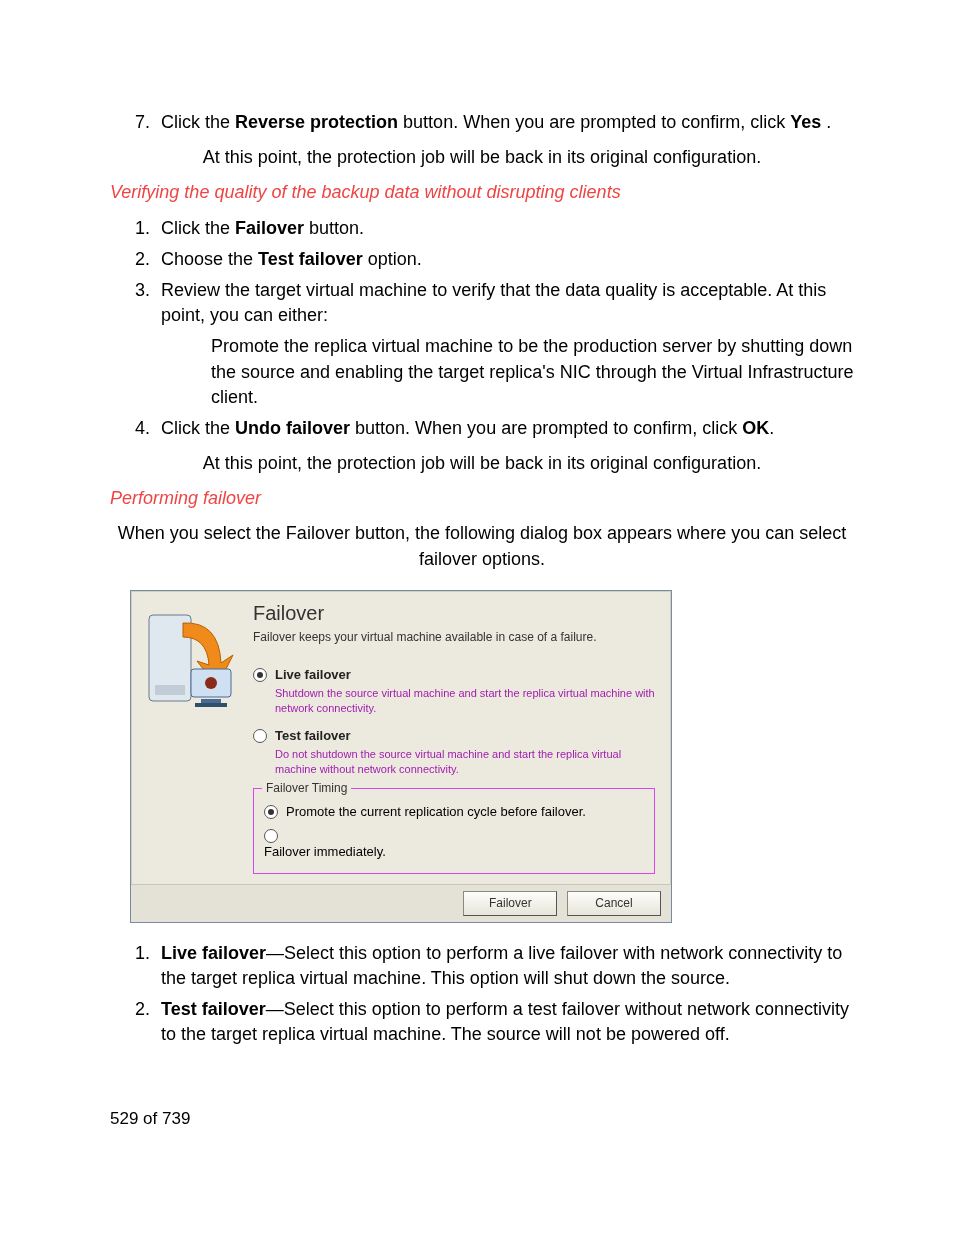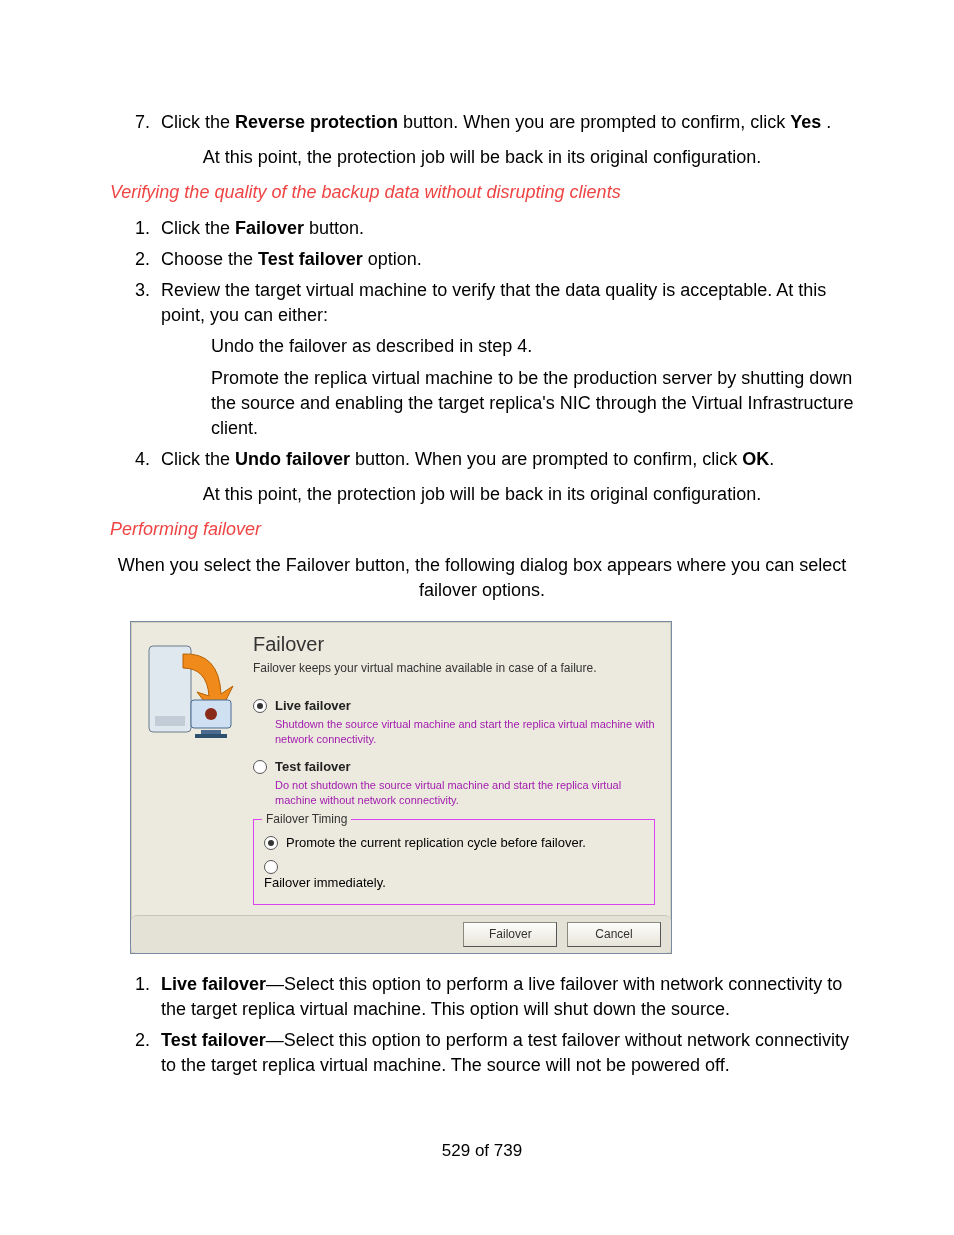--- a/index.html
+++ b/index.html
@@ -31,21 +31,21 @@
     text-align: center;
   }
   h3 {
     color: #ef4444;
     font-style: italic;
     font-weight: normal;
     font-size: 18px;
     margin: 10px 0;
   }
   .page-num {
-    text-align: center;
+    text-align: left;
     margin-top: 60px;
     font-size: 17px;
   }
   b { font-weight: bold; }
   
   .dialog {
     width: 540px;
     border: 1px solid #7a8aa0;
     background: #eceade;
     margin: 18px 0 18px 20px;
@@ -110,21 +110,20 @@
     background: #eceade;
     padding: 0 4px;
     font-size: 12px;
     color: #333;
   }
   .dlg-buttons {
     background: #e4e2d6;
     border-top: 1px solid #c8c6b8;
     padding: 6px 10px;
     text-align: right;
-    border-radius: 6px;
   }
   .dlg-btn {
     display: inline-block;
     min-width: 72px;
     text-align: center;
     font-size: 12px;
     padding: 3px 10px;
     background: linear-gradient(#fdfdfb, #e7e5d9);
     border: 1px solid #8a8a7a;
     border-right-color:#555; border-bottom-color:#555;
@@ -148,21 +147,20 @@
 <ol>
   <li>
     <span>Click the </span><b>Failover</b><span> button.</span>
   </li>
   <li>
     <span>Choose the </span><b>Test failover</b><span> option.</span>
   </li>
   <li>
     <span>Review the target virtual machine to verify that the data quality is acceptable. At this point, you can either:</span>
     <div class="sub-items">
-      <p>Undo the failover as described in step 4.</p>
       <p>Promote the replica virtual machine to be the production server by shutting down the source and enabling the target replica's NIC through the Virtual Infrastructure client.</p>
     </div>
   </li>
   <li>
     <span>Click the </span><b>Undo failover</b><span> button. When you are prompted to confirm, click </span><b>OK</b><span>.</span>
   </li>
 </ol>
 
 <p class="body">At this point, the protection job will be back in its original configuration.</p>
 

